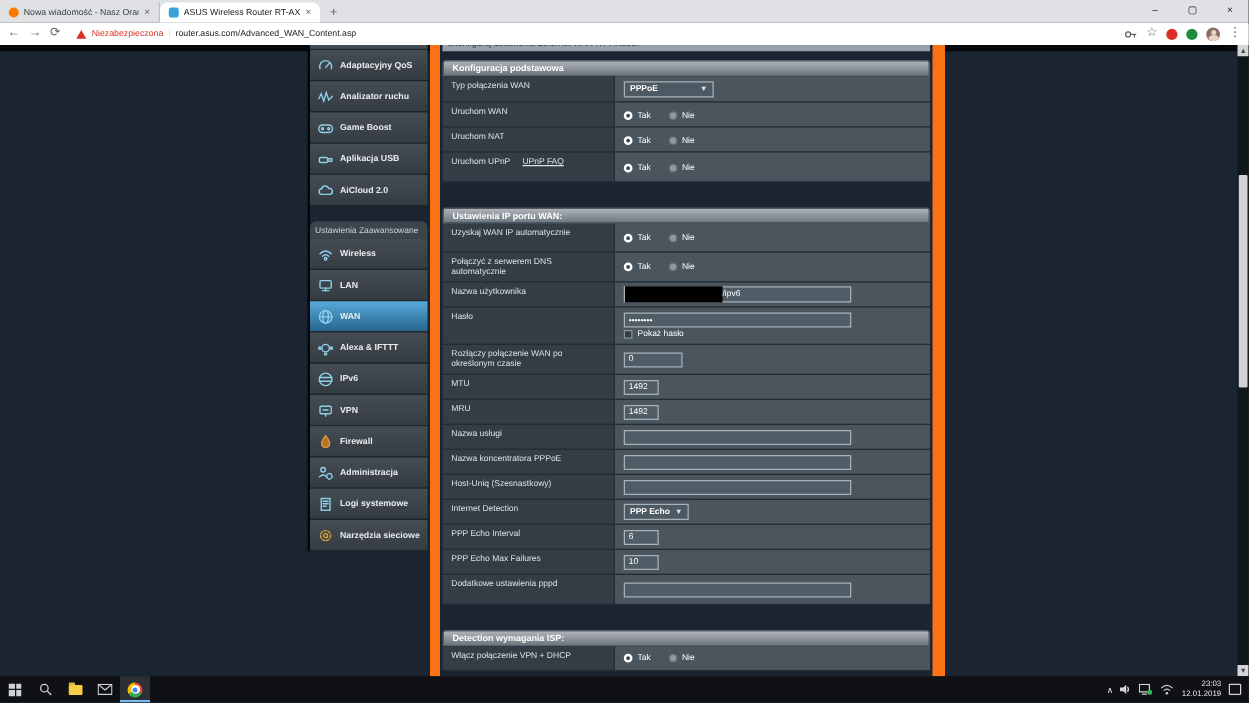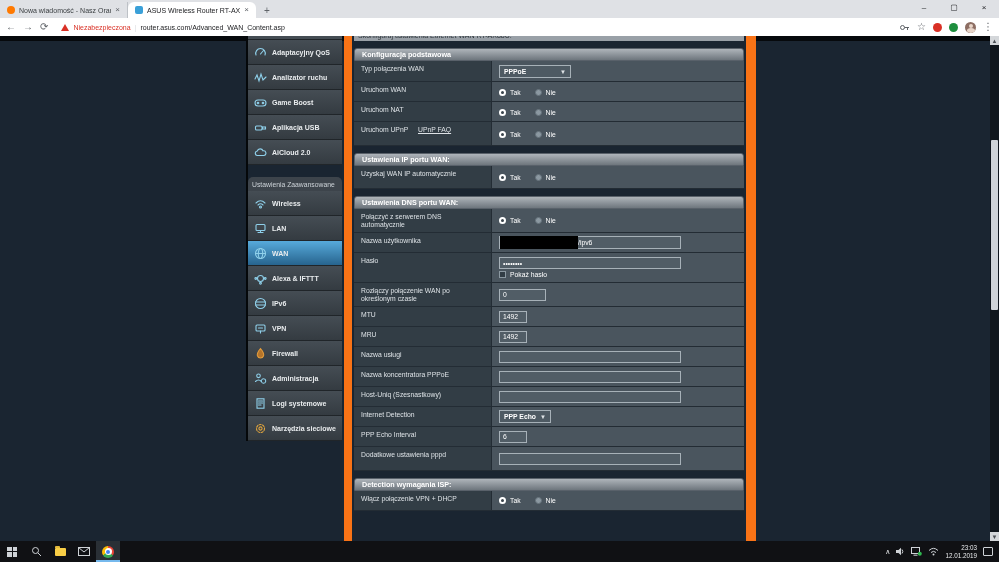--- a/index.html
+++ b/index.html
@@ -49,21 +49,21 @@
   .icon svg { stroke:#8fd0ea; fill:none; stroke-width:1.1; stroke-linecap:round; }
   .icon.amber svg { stroke:#dfa43e; }
   .advheader { height:14px; margin-top:12px; background:#3d444b; border-radius:5px 5px 0 0; color:#ccd2d7; font-size:6.8px; display:flex; align-items:center; padding-left:4px; }
 
   
   .contentwrap { position:absolute; left:344px; top:0; width:412px; height:536px; background:#f97316; }
   .content { position:absolute; left:8px; top:0; width:394px; height:505px; background:#1a2531; }
   .clipline { position:absolute; left:2px; top:0; width:390px; height:5px; background:#99a0a7; overflow:hidden; }
   .clipline span { position:absolute; left:4px; top:-4px; font-size:7px; color:#2c3338; white-space:nowrap; }
   .formtable { position:absolute; left:2px; top:12px; width:390px; }
-  .sechead { height:13px; background:linear-gradient(#aeb4ba,#6e767d); border:1px solid #59616a; border-radius:3px 3px 0 0; color:#fff; font-size:7.2px; font-weight:bold; display:flex; align-items:center; padding-left:7px; margin-top:7px; }
+  .sechead { height:13px; background:linear-gradient(#aeb4ba,#6e767d); border:1px solid #59616a; border-radius:3px 3px 0 0; color:#fff; font-size:7.2px; font-weight:bold; display:flex; align-items:center; padding-left:7px; margin-top:20px; }
   .formtable .sechead:first-child { margin-top:0; }
   .row { display:flex; border-bottom:1px solid #232c34; }
   .cell-l { width:138px; background:#323d45; color:#dde2e6; font-size:6.8px; padding:4px 6px 2px 7px; border-right:1px solid #232c34; line-height:1.25; }
   .cell-v { flex:1; background:#4a555e; color:#fff; font-size:6.8px; padding:3px 6px 2px 7px; display:flex; flex-direction:column; justify-content:center; gap:2px; }
   .h20 { min-height:20px; } .h21 { min-height:21px; } .h22 { min-height:22px; } .h23 { min-height:23px; } .h24 { min-height:24px; } .h30 { min-height:30px; }
   .ctl-line { display:flex; align-items:center; gap:4px; }
   .radio { width:7px; height:7px; border-radius:50%; background:#8b98a1; border:1px solid #66727b; display:inline-block; }
   .radio.sel { background:#3a444c; border:2px solid #fff; }
   .rgap { width:6px; }
   .txt-input { height:12px; background:#515d66; border:1px solid #a7b1b8; color:#fff; font-size:6.8px; font-family:"Liberation Sans",sans-serif; padding:0 3px; }
@@ -371,21 +371,20 @@
                 <div class="ctl-line">
               <span class="radio sel"></span>
                   <span>Tak</span>
                   <span class="rgap"></span>
               <span class="radio"></span>
                   <span>Nie</span>
             </div>
               </div>
           </div>
 
-          <div class="sechead">Ustawienia DNS portu WAN:</div>
 
           <div class="row h23">
             <div class="cell-l">Połączyć z serwerem DNS automatycznie</div>
             <div class="cell-v">
                 <div class="ctl-line">
               <span class="radio sel"></span>
                   <span>Tak</span>
                   <span class="rgap"></span>
               <span class="radio"></span>
                   <span>Nie</span>
@@ -467,20 +466,26 @@
             </div>
           </div>
 
           <div class="row h20">
             <div class="cell-l">PPP Echo Interval</div>
             <div class="cell-v">
                 <input class="txt-input w-num" value="6" style="">
               </div>
           </div>
 
+          <div class="row h20">
+            <div class="cell-l">PPP Echo Max Failures</div>
+            <div class="cell-v">
+                <input class="txt-input w-num" value="10" style="">
+              </div>
+          </div>
 
           <div class="row h24">
             <div class="cell-l">Dodatkowe ustawienia pppd</div>
             <div class="cell-v">
                 <input class="txt-input w-wide" value="" style="">
               </div>
           </div>
 
           <div class="sechead">Detection wymagania ISP:</div>
 

